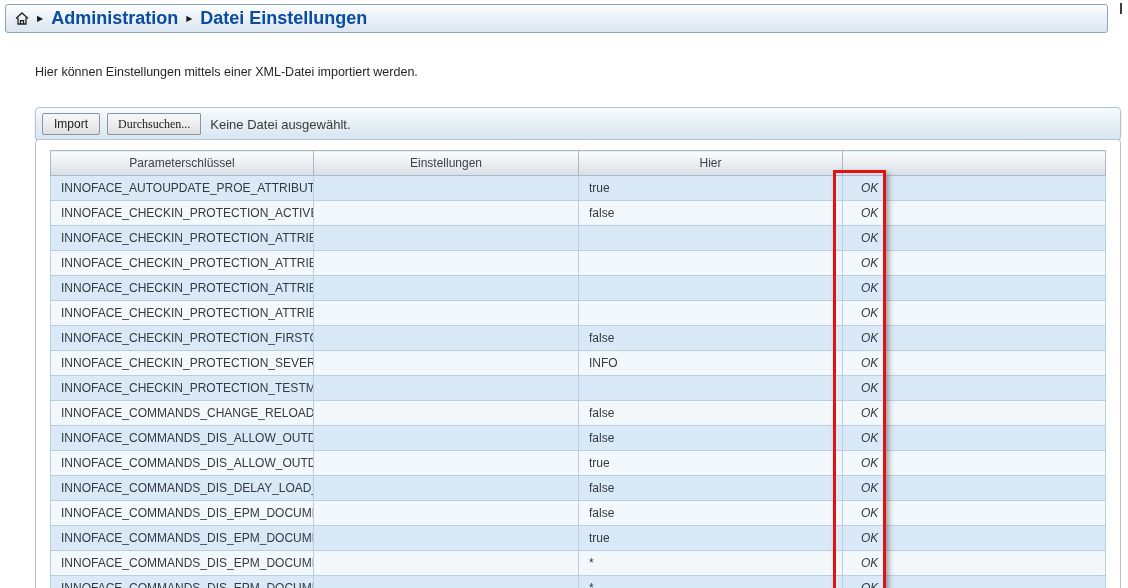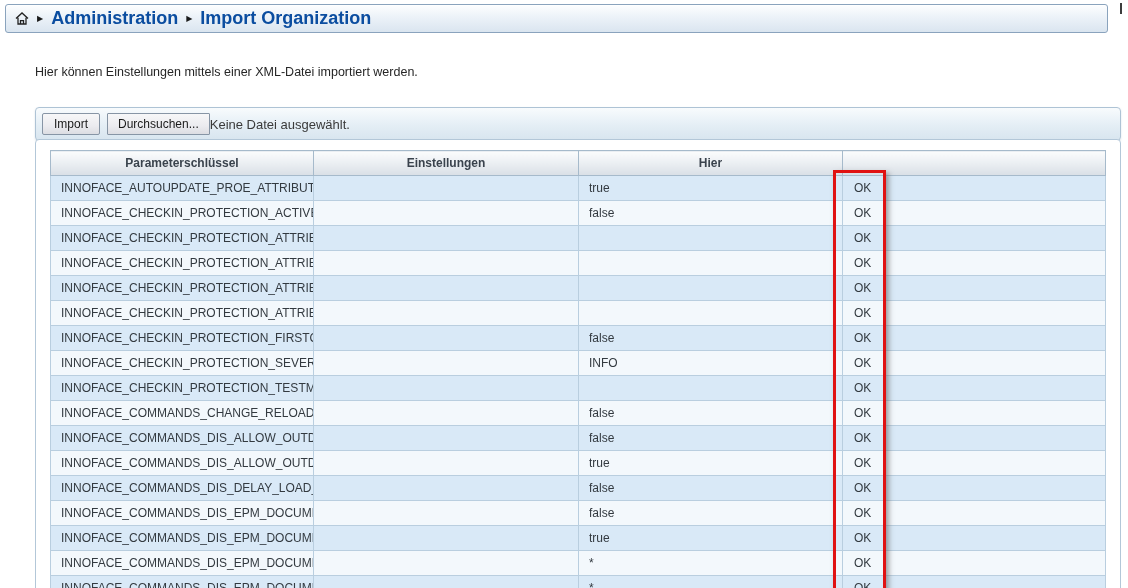--- a/index.html
+++ b/index.html
@@ -32,47 +32,47 @@
     background:linear-gradient(#f8fbfd, #e4eef5 55%, #d8e5ef);
     display:flex; align-items:center; padding:16px 6px;
     box-shadow:0 1px 2px rgba(150,170,190,0.35);
   }
   .btn {
     font-family:"Liberation Sans", sans-serif; font-size:12px; color:#1a1a1a;
     height:22px; border:1px solid #8795a5; cursor:pointer;
     background:linear-gradient(#f7f7f8, #ebebef 60%, #dcdde2);
   }
   .btn.import { border-radius:2px; padding:0 11px; margin-right:7px; }
-  .btn.browse { border-radius:1px; padding:0 10px; }
-  .file-status { font-size:13px; color:#3a3a3a; }
+  .btn.browse { border-radius:1px; padding:0 10px;font-family:Liberation Serif, serif; }
+  .file-status { margin-left:9px; font-size:13px; color:#3a3a3a; }
 
   
   .panel {
     position:absolute; left:35px; top:139px; width:1086px; height:461px;
     box-sizing:border-box; border:1px solid #b3c7d8; border-radius:4px;
     background:#ffffff;
   }
   table.grid {
     position:absolute; left:14px; top:10px; width:1055px;
     border-collapse:collapse; table-layout:fixed;
     font-size:12px; color:#333a40;
   }
   .grid th {
-    height:22px; font-weight:bold; text-align:center; color:#3a434d;
+    height:22px; font-weight:normal; text-align:center; color:#3a434d;
     background:linear-gradient(#fbfcfd, #e9edf1 55%, #d9dfe6);
     border:1px solid #a6bacb; font-size:12px;
   }
   .grid td {
     height:24px; padding:0 4px 0 10px;
     border:1px solid #b9cedf;
     white-space:nowrap; overflow:hidden;
   }
   .grid tr.odd td  { background:#d9e9f7; }
   .grid tr.even td { background:#f3f8fc; }
-  .grid td.c-status { padding-left:11px; }
+  .grid td.c-status { padding-left:18px;font-style:italic; }
 
   
   .red-annotation {
     position:absolute; left:833px; top:170px; width:53px; height:430px;
     box-sizing:border-box; border:3px solid #e01212;
     box-shadow:3px 3px 5px rgba(90,90,90,0.55);
     pointer-events:none;
   }
 </style>
 </head>
@@ -80,21 +80,21 @@
 
 <div class="breadcrumb-bar">
   <span class="home">
     <svg width="14" height="13" viewBox="0 0 14 13" aria-hidden="true">
       <path d="M1 6.5 L7 1 L13 6.5 M3 5.7 V12 H11 V5.7 M5.5 12 V8.6 H8.5 V12" stroke="#222" fill="none" stroke-width="1.3"></path>
     </svg>
   </span>
   <span class="sep">▶</span>
   <a class="crumb">Administration</a>
   <span class="sep">▶</span>
-  <a class="crumb">Import Organization</a>
+  <a class="crumb">Datei Einstellungen</a>
 </div>
 
 <div class="cursor-mark"></div>
 
 <div class="intro">Hier können Einstellungen mittels einer XML-Datei importiert werden.</div>
 
 <div class="toolbar">
   <button class="btn import">Import</button>
   <button class="btn browse">Durchsuchen...</button>
   <span class="file-status">Keine Datei ausgewählt.</span>

